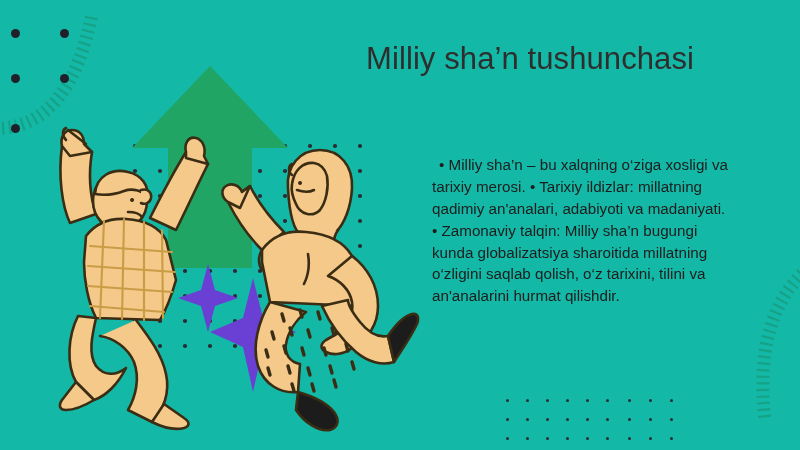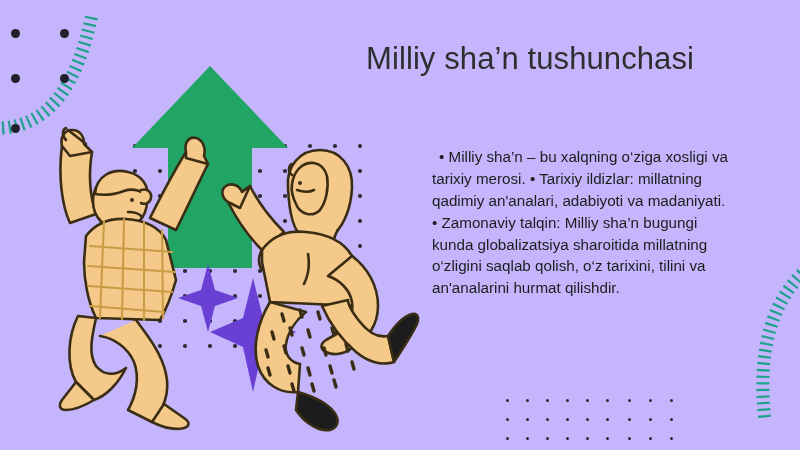--- a/index.html
+++ b/index.html
@@ -5,21 +5,21 @@
   html,body{margin:0;padding:0;}
   body{
     width:800px;height:450px;overflow:hidden;
     background:#ffffff;
     font-family:"Liberation Sans", sans-serif;
     position:relative;
   }
   #slide{
     position:absolute;inset:0;
     width:800px;height:450px;
-    background:#c4b5fd;
+    background:#14b8a6;
     overflow:hidden;
   }
 
   
   .deco{position:absolute;pointer-events:none;}
 
   .dot-lg{
     position:absolute;
     width:9px;height:9px;border-radius:50%;
     background:#20202a;
@@ -40,21 +40,21 @@
     width:400px;
     font-size:31px;
     font-weight:400;
     color:#2e2e2e;
     letter-spacing:.1px;
     line-height:1.2;
     white-space:nowrap;
   }
   .bodytext{
     position:absolute;
-    left:432px;top:146px;
+    left:432px;top:154px;
     width:302px;
     font-size:15.2px;
     line-height:1.44;
     color:#1d1d1d;
     text-align:left;
   }
   .bodytext .indent{ text-indent:-7px; padding-left:7px; }
 
   
   #illus{position:absolute;left:0px;top:18px;width:430px;height:432px;}

